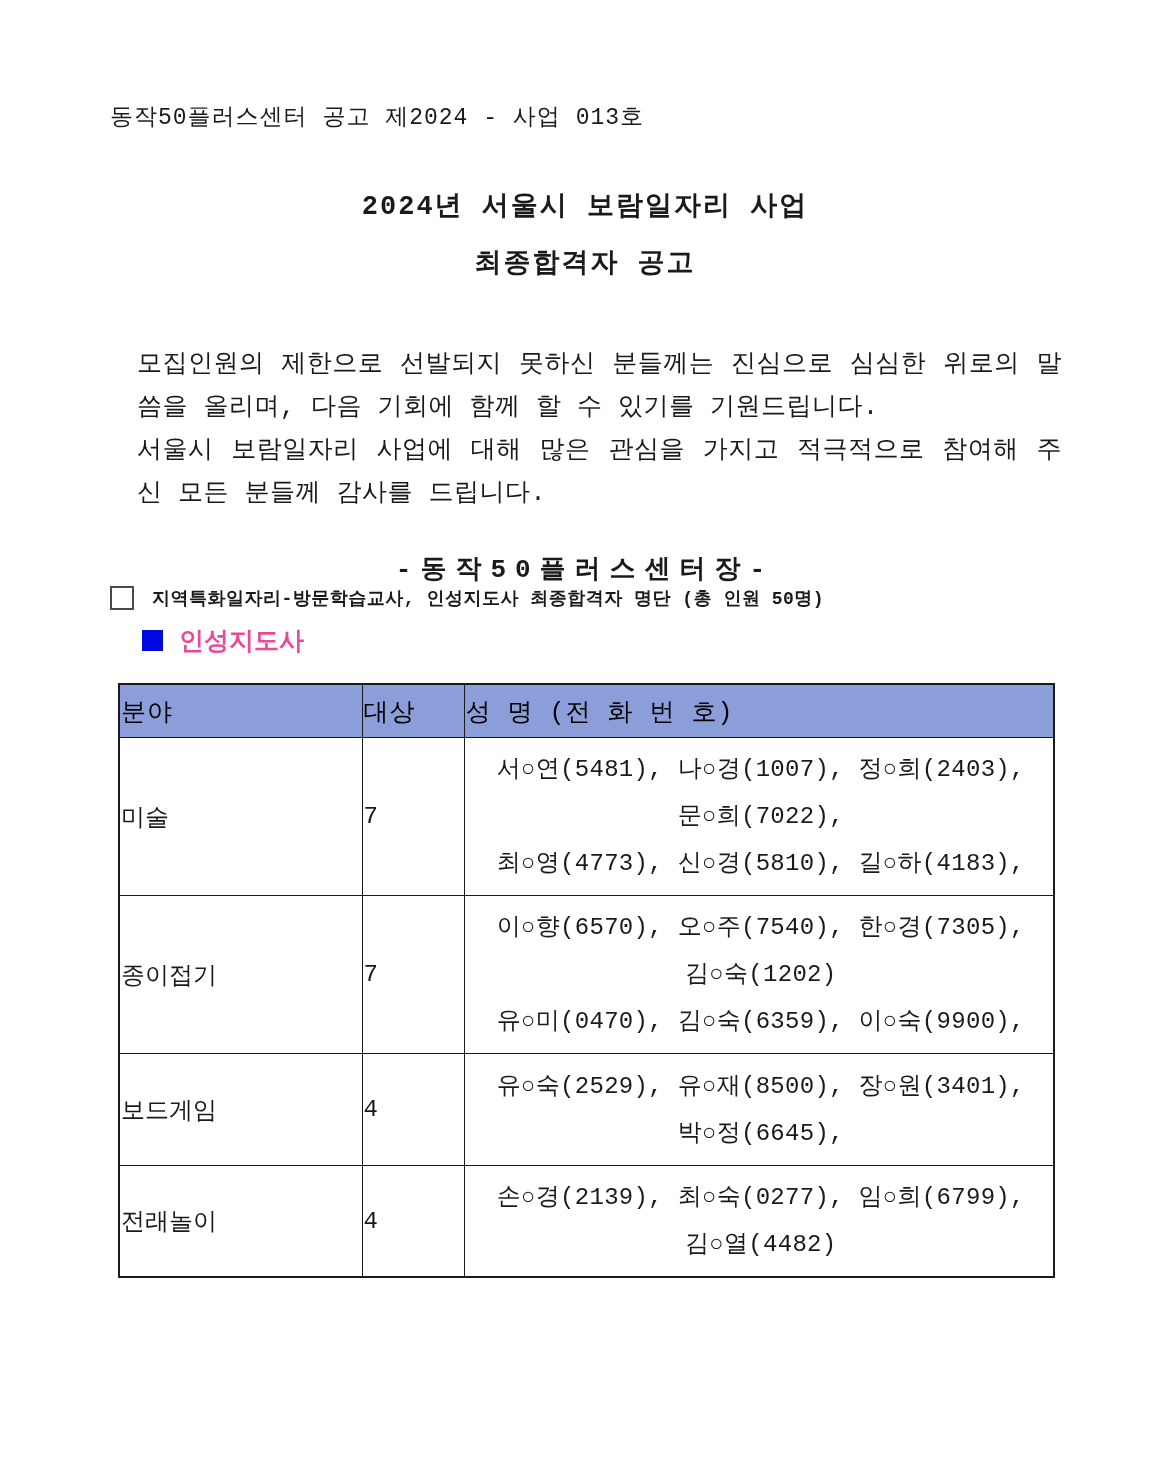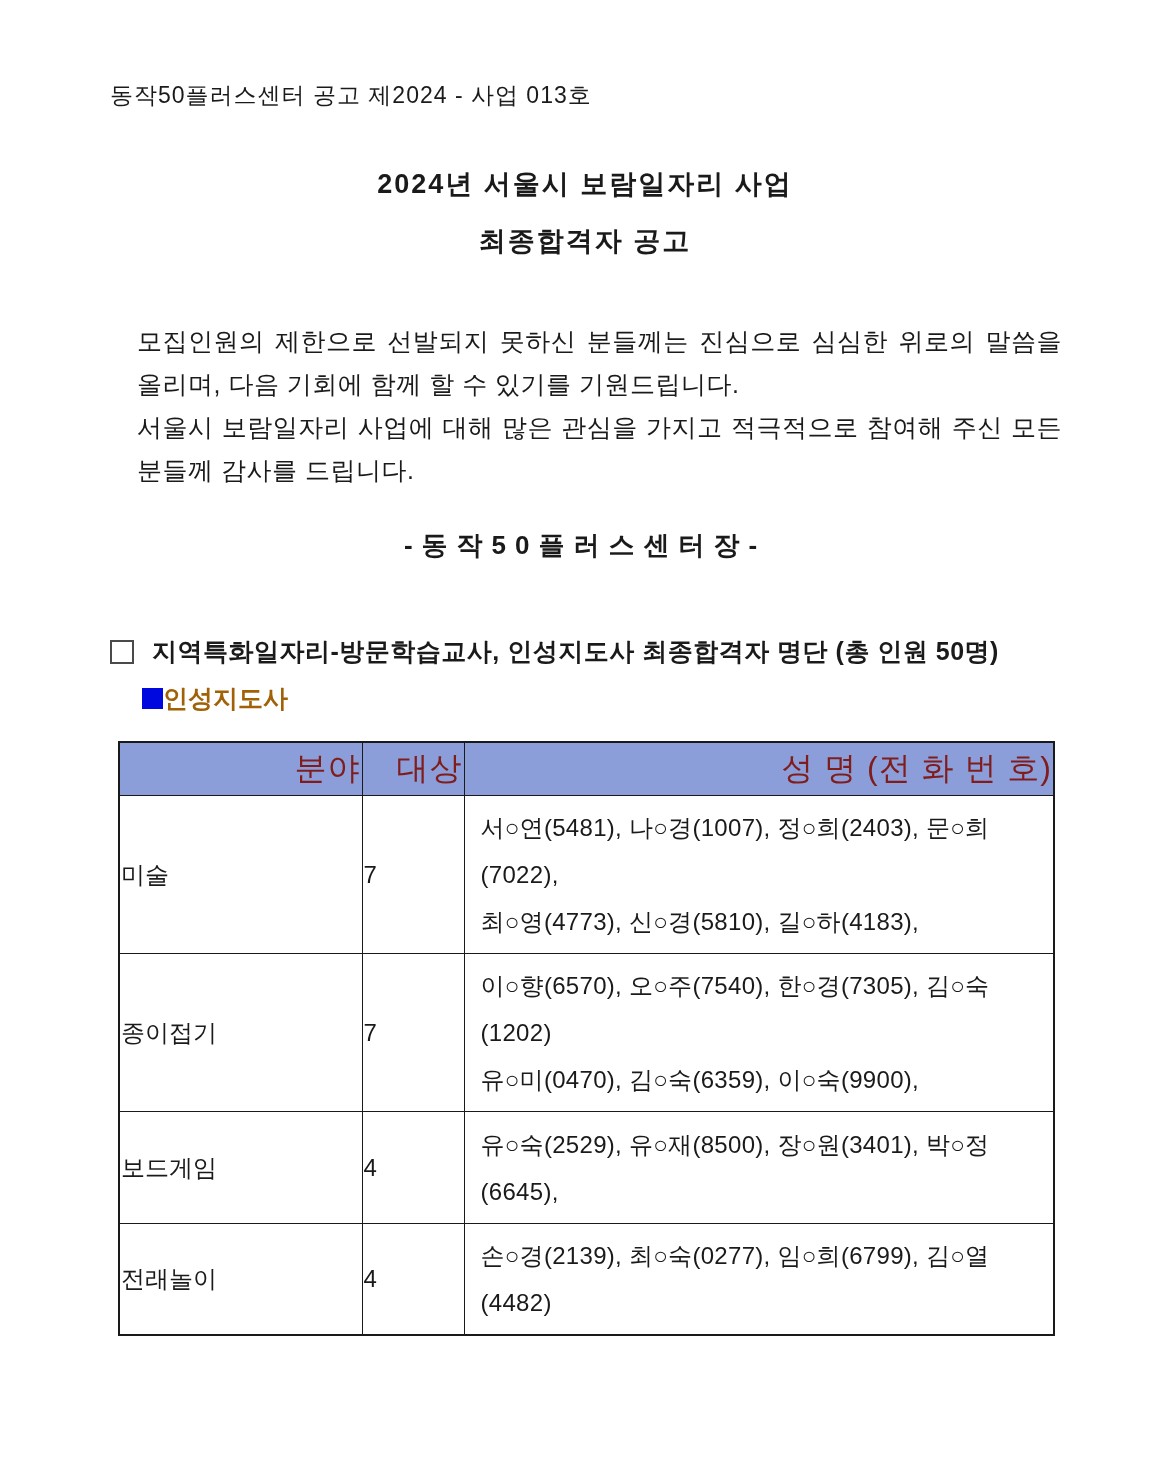--- a/index.html
+++ b/index.html
@@ -1,23 +1,23 @@
 <!DOCTYPE html>
 <html><head>
 <meta charset="utf-8">
 <style>
   html, body { margin: 0; padding: 0; background: #ffffff; }
   .page {
     position: relative;
     width: 1170px;
     height: 1381px;
     box-sizing: border-box;
-    padding-top: 80px;
+    padding-top: 103px;
     background: #ffffff;
-    font-family: Liberation Sans, sans-serif;
+    font-family: Liberation Mono, monospace;
     color: #1a1a1a;
     overflow: hidden;
   }
   .doc-number {
     margin-left: 110px;
     font-size: 23px;
     line-height: 30px;
     letter-spacing: 1px;
   }
   .title-block {
@@ -43,68 +43,68 @@
     letter-spacing: 4px;
   }
   .doc-signer {
     margin-top: 36px;
     text-align: center;
     font-size: 26px;
     font-weight: bold;
     letter-spacing: 9px;
   }
   .section-heading {
-    margin-top: 72px;
     margin-left: 110px;
-    font-size: 25px;
+    font-size: 18px;
     font-weight: bold;
     display: flex;
     align-items: center;
     gap: 18px;
     letter-spacing: 0.5px;
   }
   .subsection-heading {
     margin-top: 14px;
     margin-left: 142px;
     font-size: 25px;
     font-weight: bold;
-    color: #a16207;
+    color: #ec4899;
     display: flex;
     align-items: center;
+    gap: 16px;
   }
   .sq { display: inline-block; flex: 0 0 auto; }
   .sq.hollow { width: 20px; height: 20px; border: 2px solid #4a4a4a; background: #ffffff; }
   .sq.filled { width: 21px; height: 21px; background: #0008e0; }
   table.candidates {
     margin-top: 26px;
     margin-left: 118px;
     width: 937px;
     border-collapse: collapse;
     table-layout: fixed;
     border: 2px solid #1a1a1a;
   }
   table.candidates th, table.candidates td {
     border: 1.5px solid #1a1a1a;
   }
   table.candidates thead th {
     height: 50px;
     background: #8c9ed9;
-    color: #7f1d1d;
-    font-size: 32px;
+    color: #000000;
+    font-size: 25px;
     font-weight: normal;
-    text-align: right;
+    text-align: left;
     letter-spacing: 1px;
   }
   table.candidates tbody td {
     font-size: 24px;
     vertical-align: middle;
   }
   td.cell-field, td.cell-count { }
   td.cell-names {
-    text-align: left;
+    text-align: center;
     padding: 8px 12px 8px 16px;
     line-height: 47px;
     white-space: pre-line;
     letter-spacing: 0.3px;
   }
   tbody tr:nth-child(1) { height: 115px; }
   tbody tr:nth-child(2) { height: 117px; }
   tbody tr:nth-child(3) { height: 112px; }
   tbody tr:nth-child(4) { height: 94px; }
 </style>

